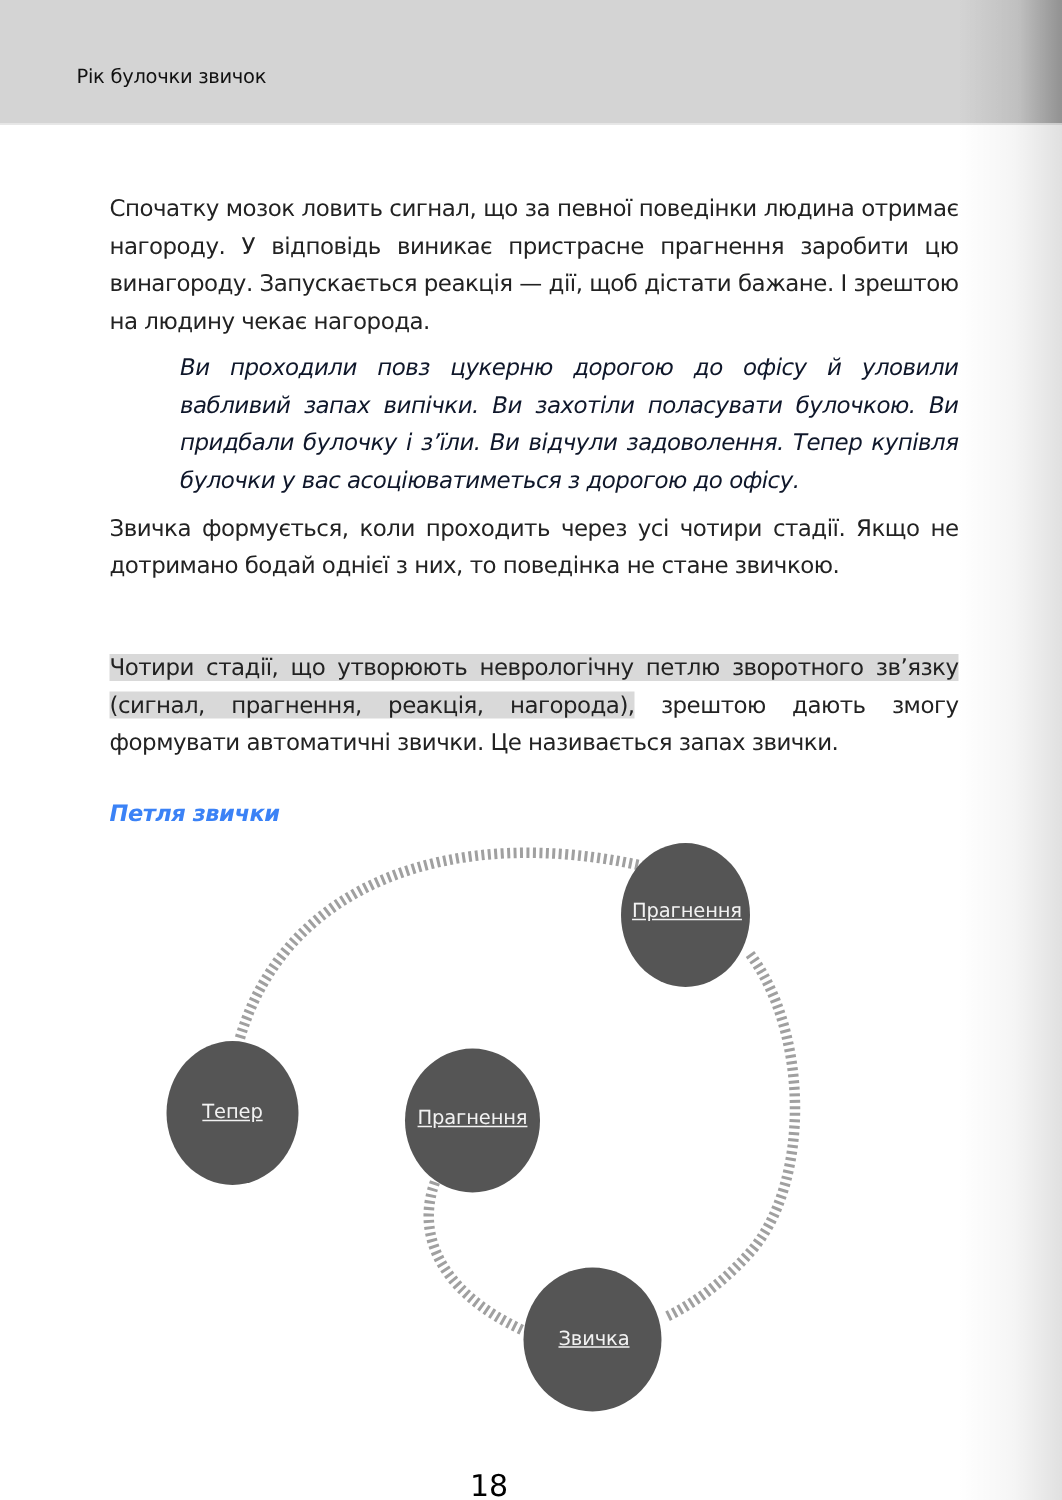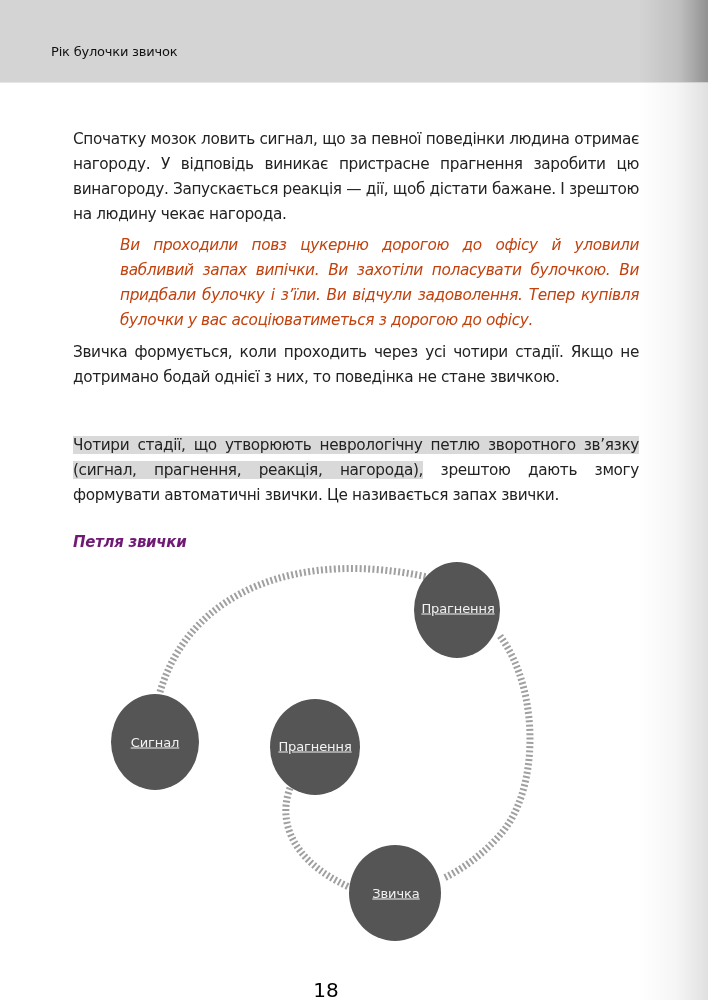--- a/index.html
+++ b/index.html
@@ -34,29 +34,29 @@
       font-size: 15.3px; line-height: 25px;
       text-align: justify; letter-spacing: -0.35px;
       color: #222;
       margin: 0;
     }
     .p1 { top: 127px; }
     .quote {
       position: absolute; left: 120px; width: 519px; top: 233px;
       font-size: 15.3px; line-height: 25px;
       font-style: italic; text-align: justify; letter-spacing: -0.35px;
-      color: #c2410c; margin: 0;
+      color: #0f172a; margin: 0;
     }
     .p2 { top: 340px; }
     .p3 { top: 433px; }
     .hl { background: #d9d9d9; }
     .section-title {
       position: absolute; left: 73px; top: 533px;
       font-size: 15px; font-weight: bold; font-style: italic;
-      color: #701a75; letter-spacing: -0.3px;
+      color: #3b82f6; letter-spacing: -0.3px;
     }
     .diagram { position: absolute; left: 0; top: 0; width: 708px; height: 1000px; }
     .node-label {
       position: absolute; color: #f2f2f2; font-size: 13px;
       text-align: center; letter-spacing: -0.1px;
       transform: translate(-50%, -50%);
       white-space: nowrap;
       text-decoration: underline;
     }
     .page-number {
@@ -92,21 +92,21 @@
   </g>
 
   <g fill="#555555">
     <ellipse cx="155" cy="742" rx="44" ry="48"></ellipse>
     <ellipse cx="457" cy="610" rx="43" ry="48"></ellipse>
     <ellipse cx="315" cy="747" rx="45" ry="48"></ellipse>
     <ellipse cx="395" cy="893" rx="46" ry="48"></ellipse>
   </g>
 </svg>
 
-<div class="node-label" style="left:155px; top:742px;">Сигнал</div>
+<div class="node-label" style="left:155px; top:742px;">Тепер</div>
 <div class="node-label" style="left:458px; top:608px;">Прагнення</div>
 <div class="node-label" style="left:396px; top:893px;">Звичка</div>
 <div class="node-label" style="left:315px; top:746px;">Прагнення</div>
 
 <div class="page-number">18</div>
 
 <div class="edge-shadow"></div>
 <div class="edge-shadow-top"></div>
 
 </body></html>

